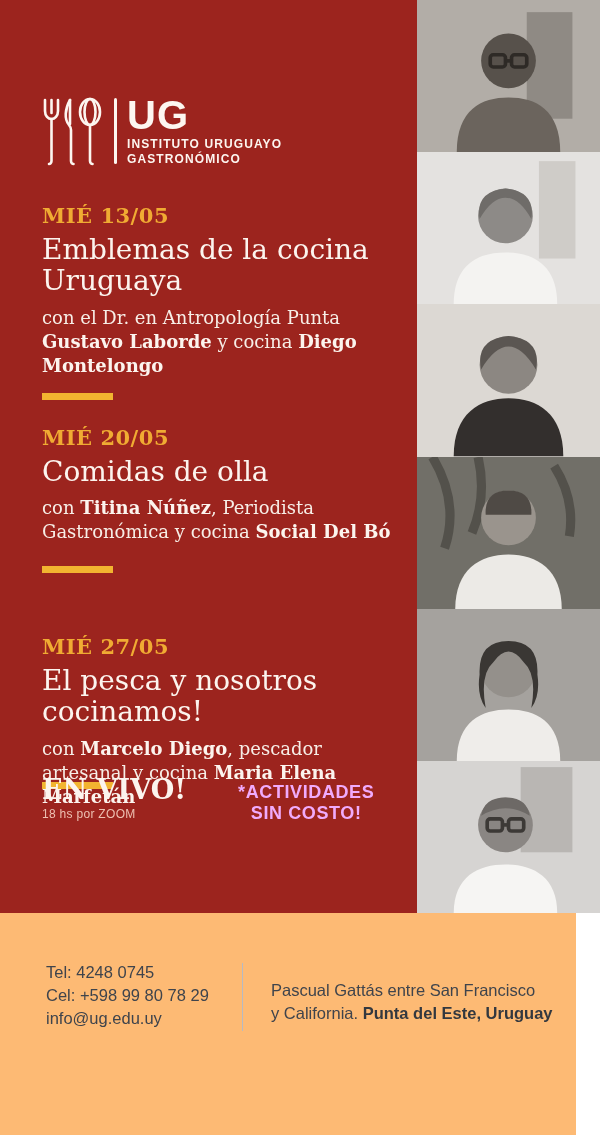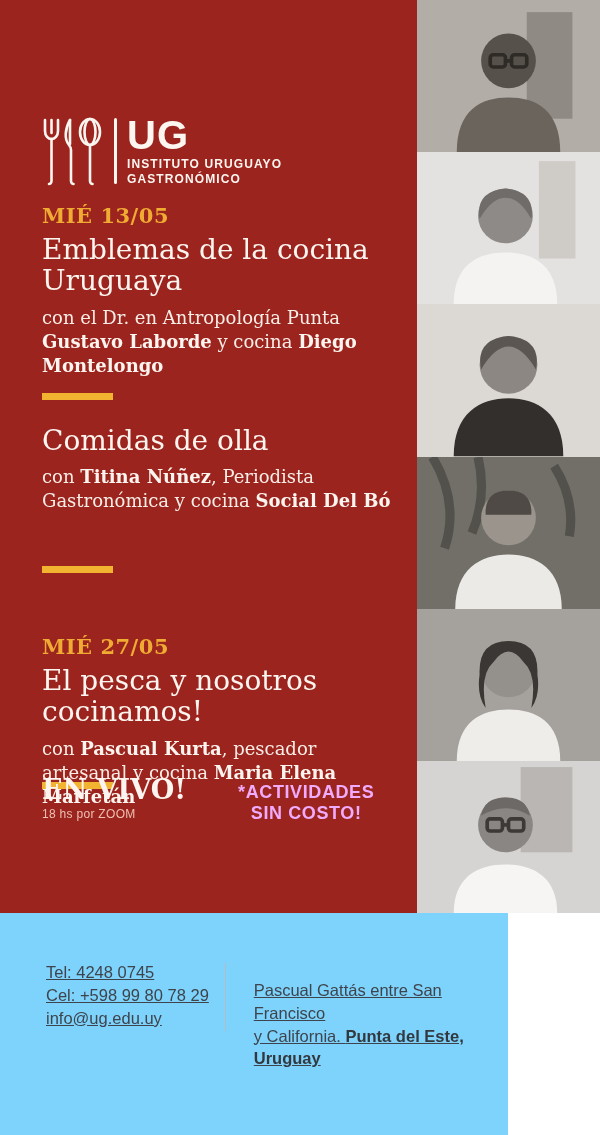--- a/index.html
+++ b/index.html
@@ -6,21 +6,21 @@
   .canvas{
     position:relative;width:600px;height:1135px;overflow:hidden;
     font-family:"Liberation Sans",sans-serif;
   }
   
   .red-panel{
     position:absolute;left:0;top:0;width:417px;height:913px;
     background:#9c241e;color:#faf2ec;
   }
   
-  .logo{position:absolute;left:40px;top:116px;display:flex;align-items:flex-start;}
+  .logo{position:absolute;left:40px;top:96px;display:flex;align-items:flex-start;}
   .logo svg{display:block;}
   .logo-bar{width:3px;height:66px;background:#fdf6f0;margin:2px 10px 0 10px;border-radius:2px;}
   .logo-initials{
     font-size:40px;font-weight:bold;letter-spacing:1px;line-height:.95;
     color:#fdf6f0;font-family:"Liberation Sans",sans-serif;
   }
   .logo-name{font-size:12px;font-weight:bold;letter-spacing:1.1px;line-height:1.25;margin-top:3px;color:#fdf6f0;}
   
   .event{position:absolute;left:42px;width:352px;}
   .event-date{
@@ -50,22 +50,22 @@
   }
   
   .photos{
     position:absolute;left:417px;top:0;width:183px;height:913px;
     display:flex;flex-direction:column;
   }
   .photo{flex:1;position:relative;overflow:hidden;}
   .photo svg{position:absolute;left:0;top:0;width:100%;height:100%;}
   
   .footer{
-    position:absolute;left:0;top:913px;width:508px;height:222px;
-    background:#7dd3fc;color:#3f444c;text-decoration:underline;
+    position:absolute;left:0;top:913px;width:576px;height:222px;
+    background:#fdba74;color:#3f444c;
   }
   .footer-inner{display:flex;padding:48px 0 0 46px;align-items:stretch;}
   .contact{width:180px;font-size:16.5px;line-height:1.38;}
   .contact div{white-space:nowrap;}
   .footer-rule{width:1px;background:#b6bac3;margin:2px 28px 0 16px;height:68px;}
   .address{font-size:16.5px;line-height:1.38;max-width:290px;margin-top:18px;}
   .address strong{font-weight:bold;color:#33383f;}
 </style>
 </head>
 <body>
@@ -99,29 +99,30 @@
     </div>
 
     <section class="event" style="top:203px">
       <div class="event-date">MIÉ 13/05</div>
       <h2 class="event-title">Emblemas de la cocina Uruguaya</h2>
       <p class="event-desc"><span>con el Dr. en Antropología Punta </span><strong>Gustavo Laborde</strong><span> y cocina </span><strong>Diego Montelongo</strong></p>
     </section>
     <div class="gold-divider" style="top:393px"></div>
 
     <section class="event" style="top:425px">
+      <div class="event-date">MIÉ 20/05</div>
       <h2 class="event-title">Comidas de olla</h2>
       <p class="event-desc"><span>con </span><strong>Titina Núñez</strong><span>, Periodista Gastronómica y cocina </span><strong>Social Del Bó</strong></p>
     </section>
     <div class="gold-divider" style="top:566px"></div>
 
     <section class="event" style="top:634px">
       <div class="event-date">MIÉ 27/05</div>
       <h2 class="event-title">El pesca y nosotros cocinamos!</h2>
-      <p class="event-desc"><span>con </span><strong>Pascual Kurta</strong><span>, pescador artesanal y cocina </span><strong>Maria Elena Marfetán</strong></p>
+      <p class="event-desc"><span>con </span><strong>Marcelo Diego</strong><span>, pescador artesanal y cocina </span><strong>Maria Elena Marfetán</strong></p>
     </section>
     <div class="gold-divider" style="top:782px"></div>
 
     <div class="live-row">
       <div>
         <div class="live-title">EN VIVO!</div>
         <div class="live-sub">18 hs por ZOOM</div>
       </div>
       <div class="live-note">
         <div>*ACTIVIDADES</div>

